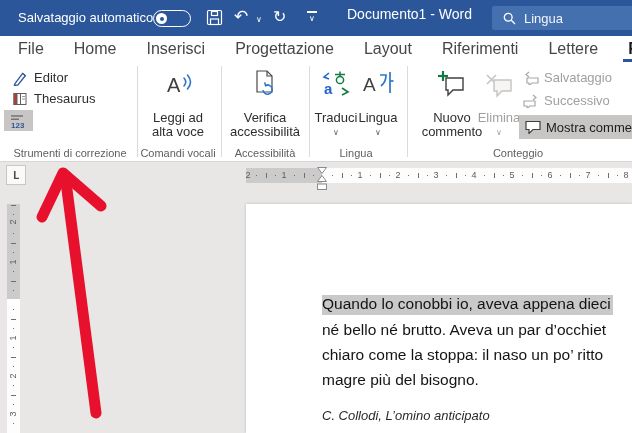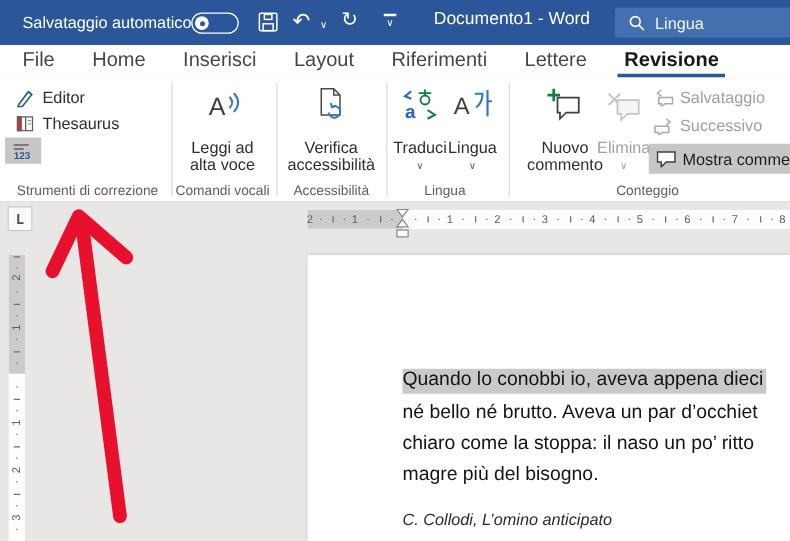--- a/index.html
+++ b/index.html
@@ -110,20 +110,21 @@
           </svg>
       </span>
       <span class="stext">Lingua</span>
     </div>
   </header>
 
   <nav class="tabrow">
     <span class="tab">File</span>
     <span class="tab">Home</span>
     <span class="tab">Inserisci</span>
+    <span class="tab">Progettazione</span>
     <span class="tab">Layout</span>
     <span class="tab">Riferimenti</span>
     <span class="tab">Lettere</span>
     <span class="tab active">Revisione</span>
   </nav>
 
   <section class="ribbon">
 
     <div class="sbtn" style="left:6px;top:5px">
       <span>

